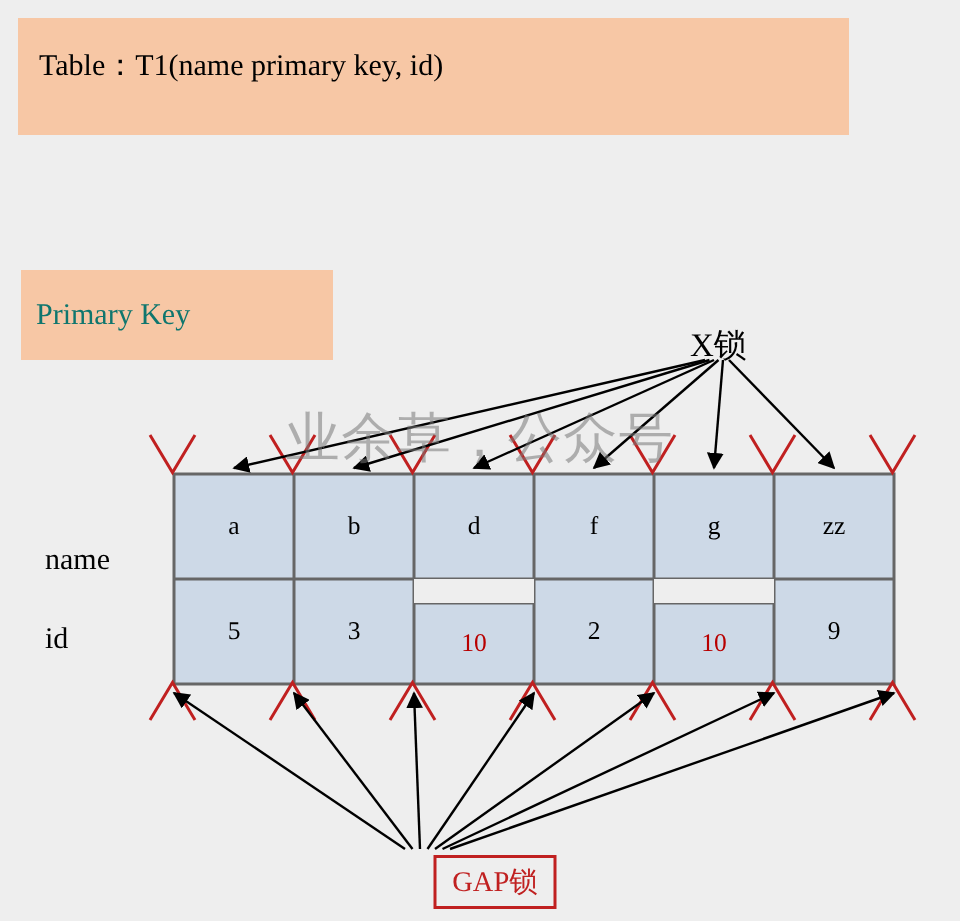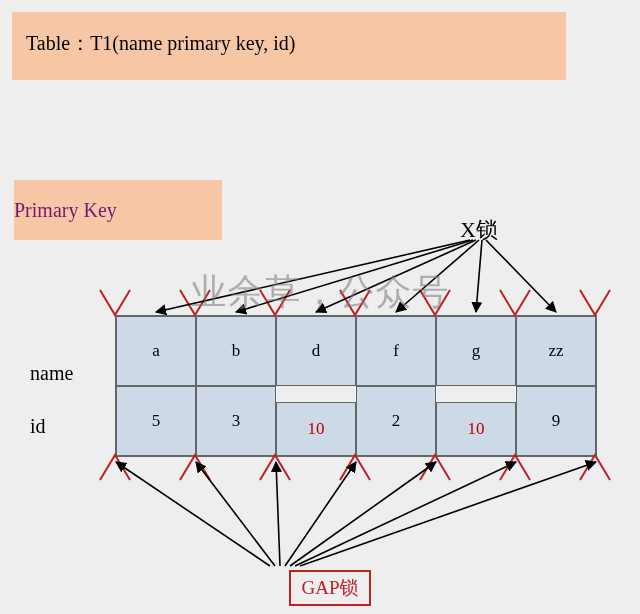--- a/index.html
+++ b/index.html
@@ -12,41 +12,42 @@
     position: relative;
     width: 640px;
     height: 614px;
     background: #eeeeee;
   }
   .header-box {
     position: absolute;
     left: 12px;
     top: 12px;
     width: 554px;
-    height: 68px;
+    height: 78px;
     background: #f7c7a5;
     display: flex;
     align-items: flex-start;
     padding: 18px 14px;
     box-sizing: border-box;
     font-size: 20px;
     color: #000;
   }
   .pk-box {
     position: absolute;
     left: 14px;
     top: 180px;
     width: 208px;
     height: 60px;
     background: #f7c7a5;
     display: flex;
     align-items: center;
+    padding-left: 10px;
     box-sizing: border-box;
     font-size: 20px;
-    color: #701a75;
+    color: #0f766e;
   }
   .x-lock-label {
     position: absolute;
     left: 460px;
     top: 215px;
     font-size: 22px;
     color: #000;
   }
   .watermark {
     position: absolute;

